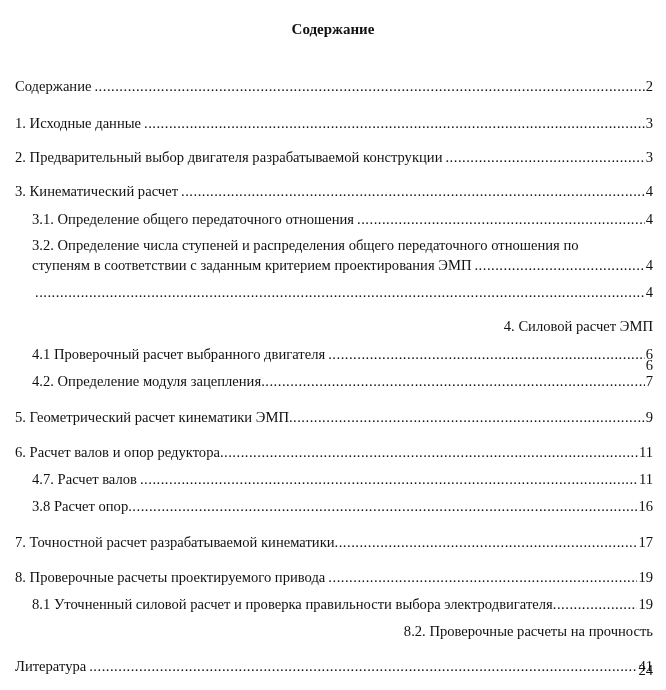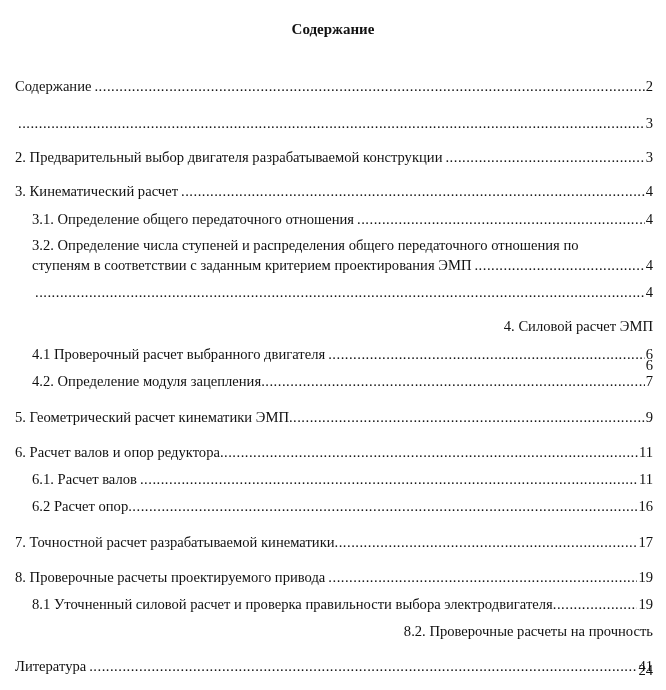--- a/index.html
+++ b/index.html
@@ -113,20 +113,21 @@
 
 <div class="title">Содержание</div>
 
 <div class="toc-row" id="r0">
   <span class="label">Содержание</span>
   <span class="dots"></span>
   <span class="page">2</span>
 </div>
 
 <div class="toc-row" id="r1">
+  <span class="label">1. Исходные данные</span>
   <span class="dots"></span>
   <span class="page">3</span>
 </div>
 
 <div class="toc-row" id="r2">
   <span class="label">2. Предварительный выбор двигателя разрабатываемой конструкции</span>
   <span class="dots"></span>
   <span class="page">3</span>
 </div>
 
@@ -180,27 +181,27 @@
   <span class="page">9</span>
 </div>
 
 <div class="toc-row tight" id="r6">
   <span class="label">6. Расчет валов и опор редуктора</span>
   <span class="dots"></span>
   <span class="page">11</span>
 </div>
 
 <div class="toc-row sub" id="r61">
-  <span class="label">6.1. Расчет валов</span>
+  <span class="label">4.7. Расчет валов</span>
   <span class="dots"></span>
   <span class="page">11</span>
 </div>
 
 <div class="toc-row sub tight" id="r62">
-  <span class="label">6.2 Расчет опор</span>
+  <span class="label">3.8 Расчет опор</span>
   <span class="dots"></span>
   <span class="page">16</span>
 </div>
 
 <div class="toc-row tight" id="r7">
   <span class="label">7. Точностной расчет разрабатываемой кинематики</span>
   <span class="dots"></span>
   <span class="page">17</span>
 </div>
 

